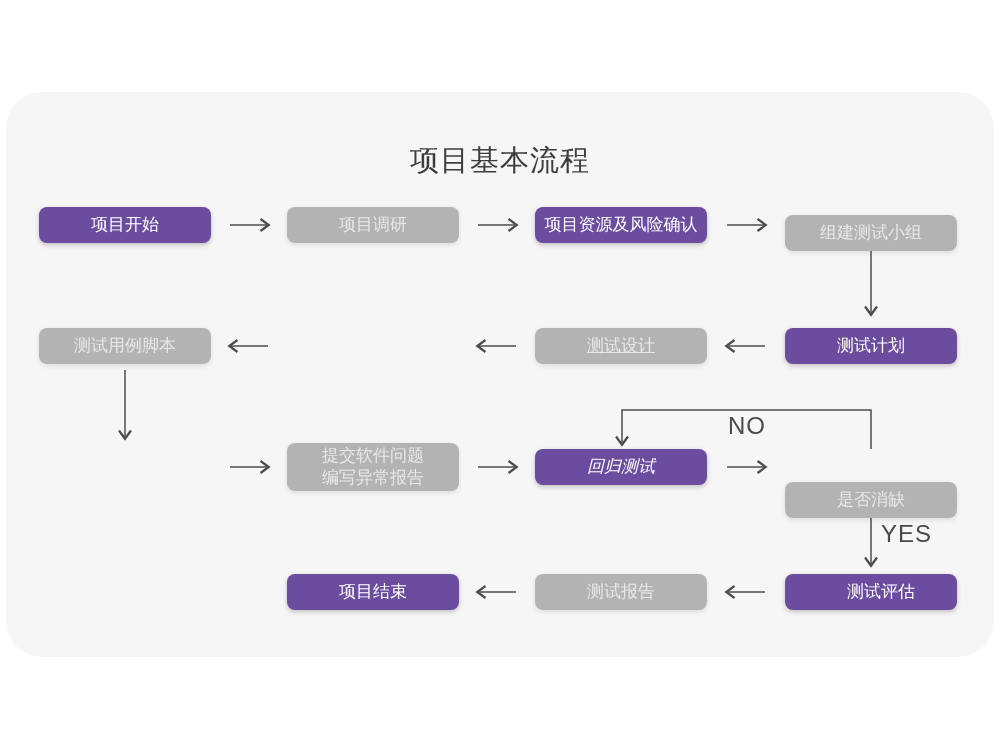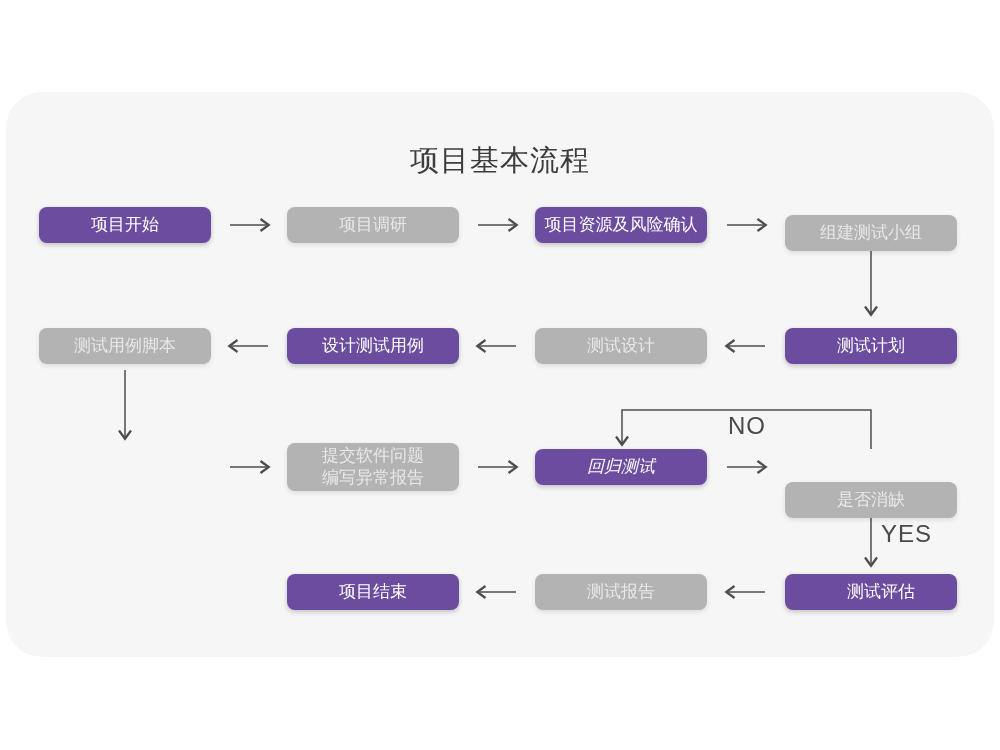--- a/index.html
+++ b/index.html
@@ -56,22 +56,21 @@
     <path d="M765,592 L727,592" marker-end="url(#chev)"></path>
     <path d="M516,592 L478,592" marker-end="url(#chev)"></path>
   </svg>
 
   <div class="node purple" style="left:39px;top:207px;">项目开始</div>
   <div class="node gray" style="left:287px;top:207px;">项目调研</div>
   <div class="node purple" style="left:535px;top:207px;">项目资源及风险确认</div>
   <div class="node gray" style="left:785px;top:207px;margin-top:8px;">组建测试小组</div>
 
   <div class="node gray" style="left:39px;top:328px;">测试用例脚本</div>
-  <div class="node purple" style="left:287px;top:328px;">设计测试用例</div>
-  <div class="node gray" style="left:535px;top:328px;">测试设计</div>
+  <div class="node gray" style="left:535px;top:328px;text-decoration:underline;">测试设计</div>
   <div class="node purple" style="left:785px;top:328px;">测试计划</div>
 
   <div class="node gray tall" style="left:287px;top:443px;text-align:right;">提交软件问题
 编写异常报告</div>
   <div class="node purple" style="left:535px;top:449px;font-style:italic;">回归测试</div>
   <div class="node gray" style="left:785px;top:449px;margin-top:33px;">是否消缺</div>
 
   <div class="node purple" style="left:287px;top:574px;">项目结束</div>
   <div class="node gray" style="left:535px;top:574px;">测试报告</div>
   <div class="node purple" style="left:785px;top:574px;padding-left:20px;">测试评估</div>

